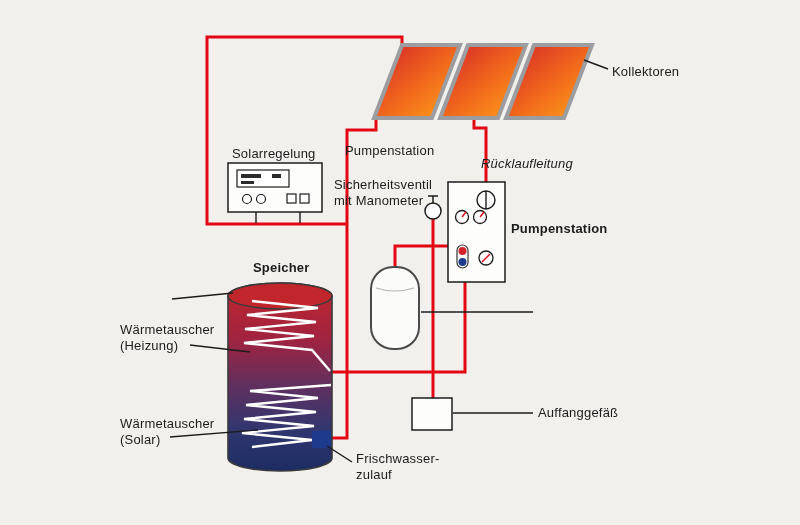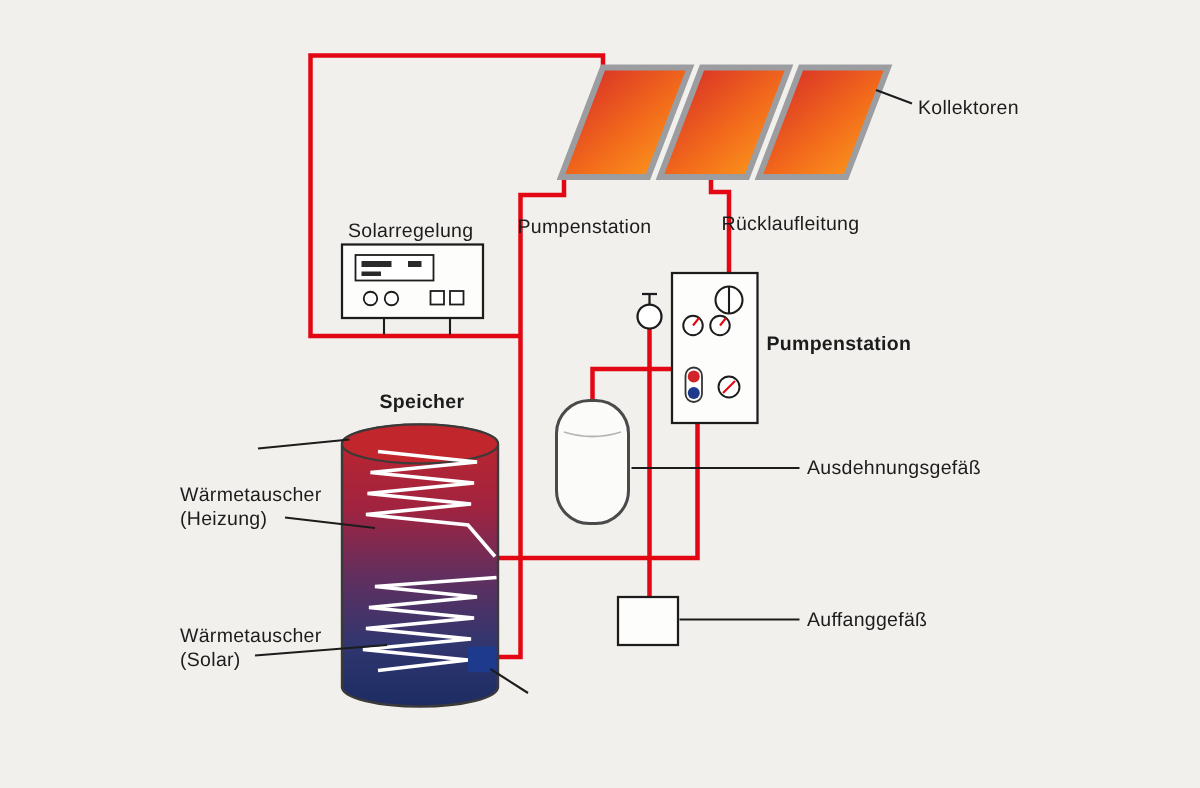--- a/index.html
+++ b/index.html
@@ -115,23 +115,26 @@
       <line x1="170" y1="437" x2="258" y2="430"></line>
       <line x1="421" y1="312" x2="533" y2="312"></line>
       <line x1="453" y1="413" x2="533" y2="413"></line>
       <line x1="327" y1="446" x2="352" y2="462"></line>
     </g>
   </svg>
 
   <div class="label" style="left:612px;top:64px;">Kollektoren</div>
   <div class="label" style="left:232px;top:146px;">Solarregelung</div>
   <div class="label" style="left:345px;top:143px;">Pumpenstation</div>
-  <div class="label" style="left:481px;top:141px;">Rücklaufleitung</div>
+  <div class="label" style="left:481px;top:156px;font-style:italic;">Rücklaufleitung</div>
+  <div class="label" style="left:334px;top:177px;">Sicherheitsventil
+mit Manometer</div>
   <div class="label" style="left:511px;top:221px;font-weight:bold;">Pumpenstation</div>
   <div class="label" style="left:253px;top:260px;font-weight:bold;">Speicher</div>
   <div class="label" style="left:120px;top:322px;">Wärmetauscher
 (Heizung)</div>
   <div class="label" style="left:120px;top:416px;">Wärmetauscher
 (Solar)</div>
-  <div class="label" style="left:538px;top:304px;">Ausdehnungsgefäß</div>
   <div class="label" style="left:538px;top:405px;">Auffanggefäß</div>
+  <div class="label" style="left:356px;top:451px;">Frischwasser-
+zulauf</div>
 
 </div>
 
 </body></html>

